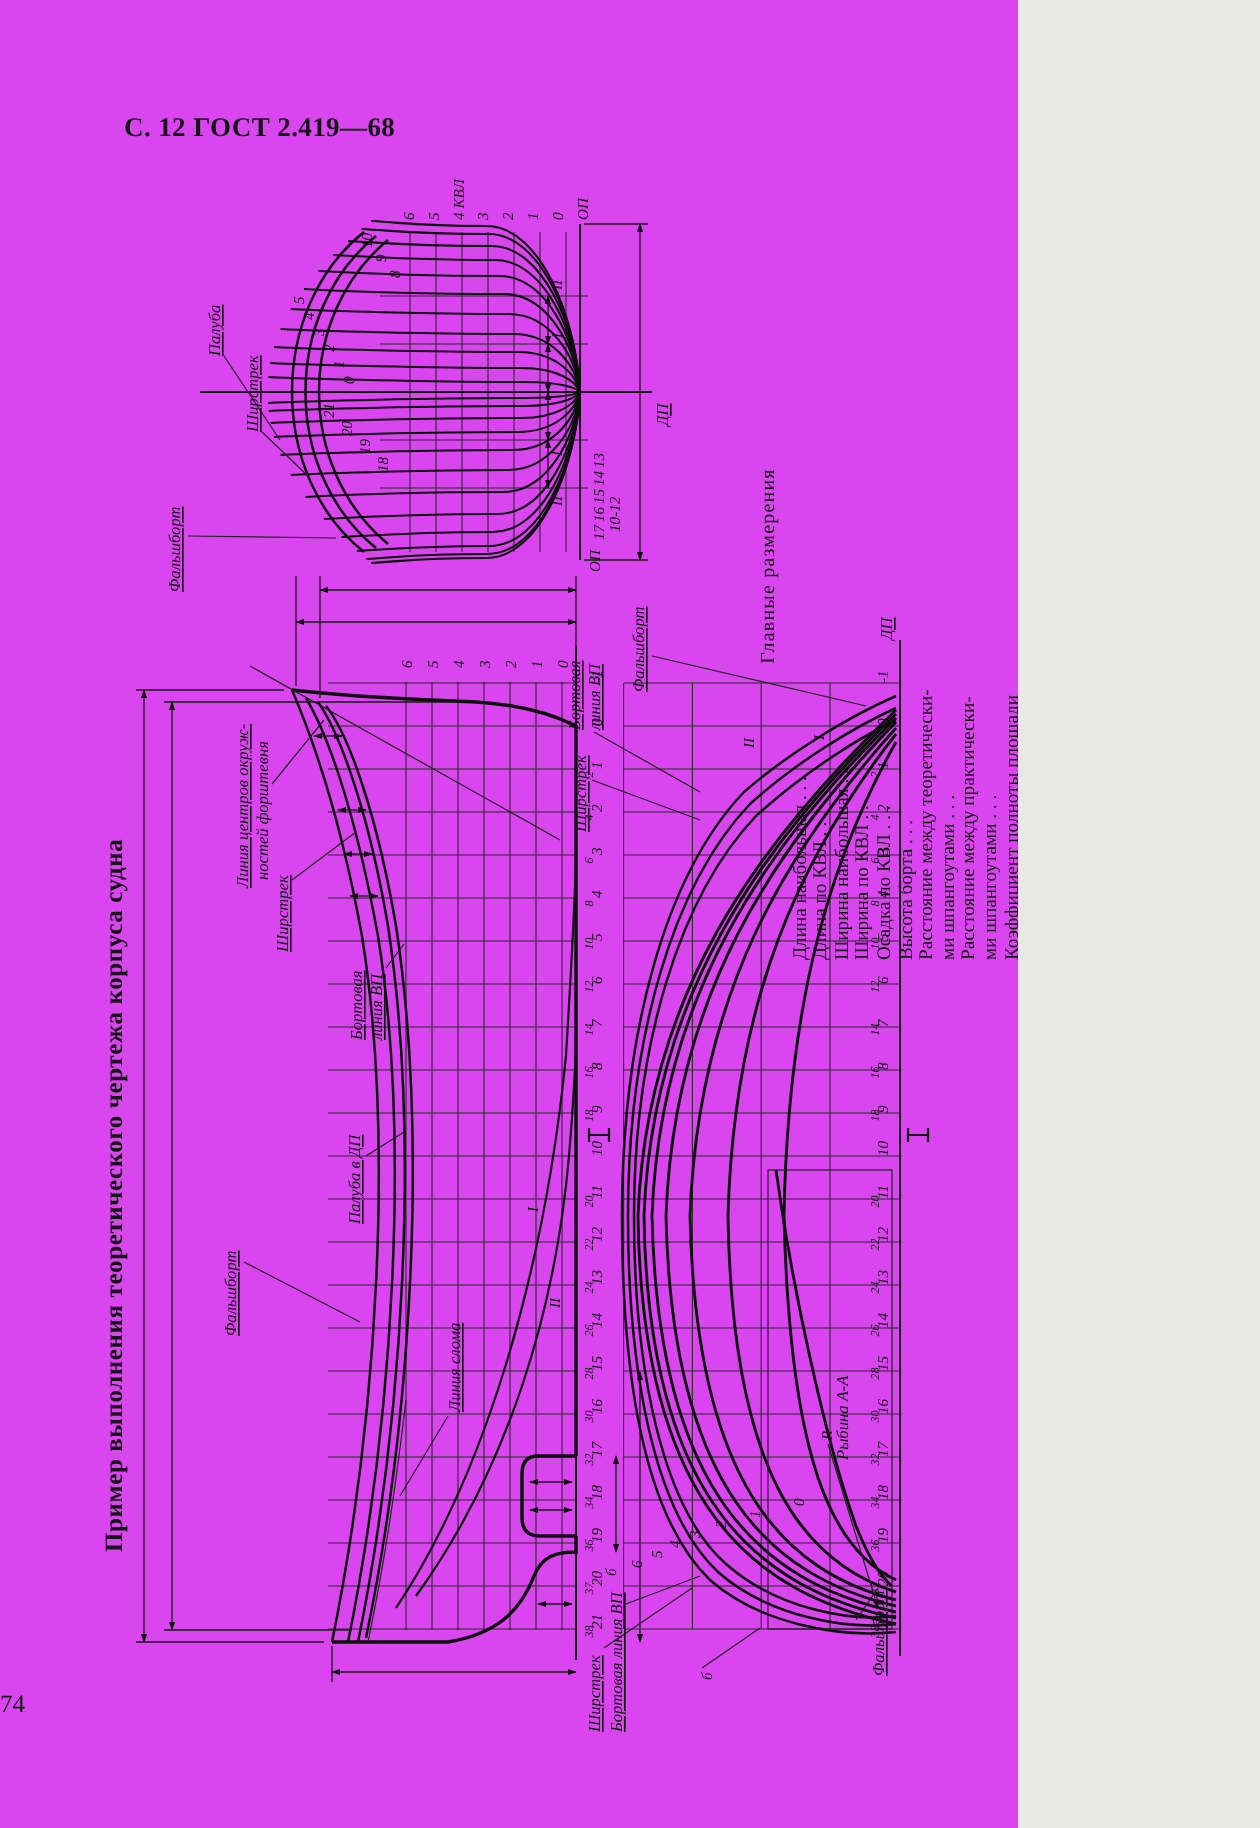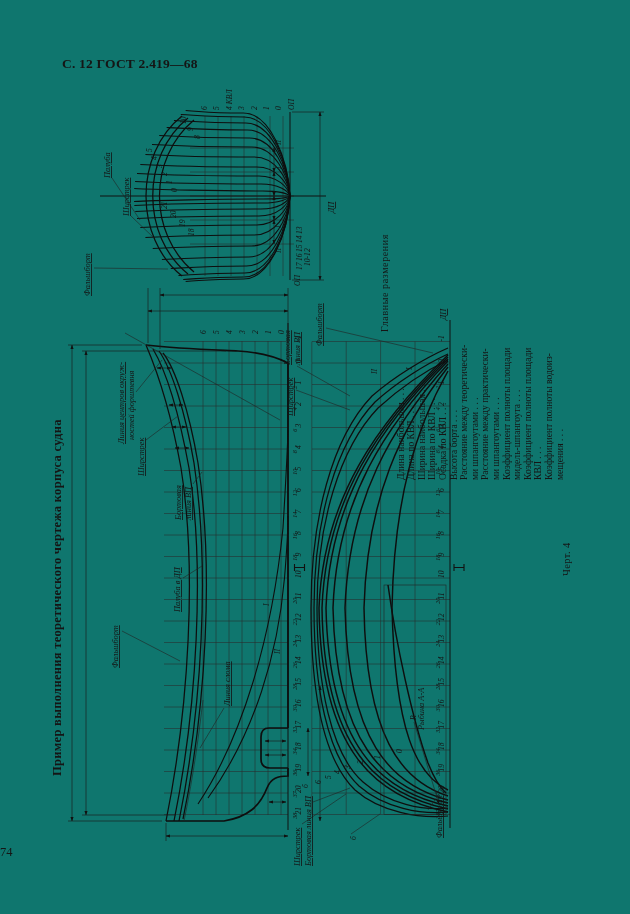--- a/index.html
+++ b/index.html
@@ -1,17 +1,17 @@
 <!DOCTYPE html>
 <html><head>
 <meta charset="utf-8">
 <style>
   html,body{margin:0;padding:0;}
   body{width:630px;height:914px;background:#e8e8e6;font-family:"Liberation Serif",serif;}
-  .page{position:relative;width:630px;height:914px;background:#0f766e;overflow:hidden;color:#151515;}
+  .page{position:relative;width:509px;height:914px;background:#d946ef;overflow:hidden;color:#151515;}
   .header{position:absolute;left:62px;top:56px;font-size:13.5px;font-weight:bold;letter-spacing:.2px;}
   .pagenum{position:absolute;left:0;top:845px;width:630px;font-size:12.5px;}
   
   .land{position:absolute;left:50px;top:78px;width:790px;height:530px;
         transform-origin:0 0;transform:rotate(-90deg) translateX(-790px);}
   .land .title{position:absolute;left:92px;top:0;width:440px;font-size:12.5px;font-weight:bold;
         letter-spacing:.3px;white-space:nowrap;}
   .dims{position:absolute;left:388px;top:330px;width:394px;font-size:9.6px;line-height:10.6px;}
   .dims .dim-heading{text-align:center;letter-spacing:.6px;margin-bottom:5px;font-size:10px;}
   .dim-line{white-space:nowrap;}

